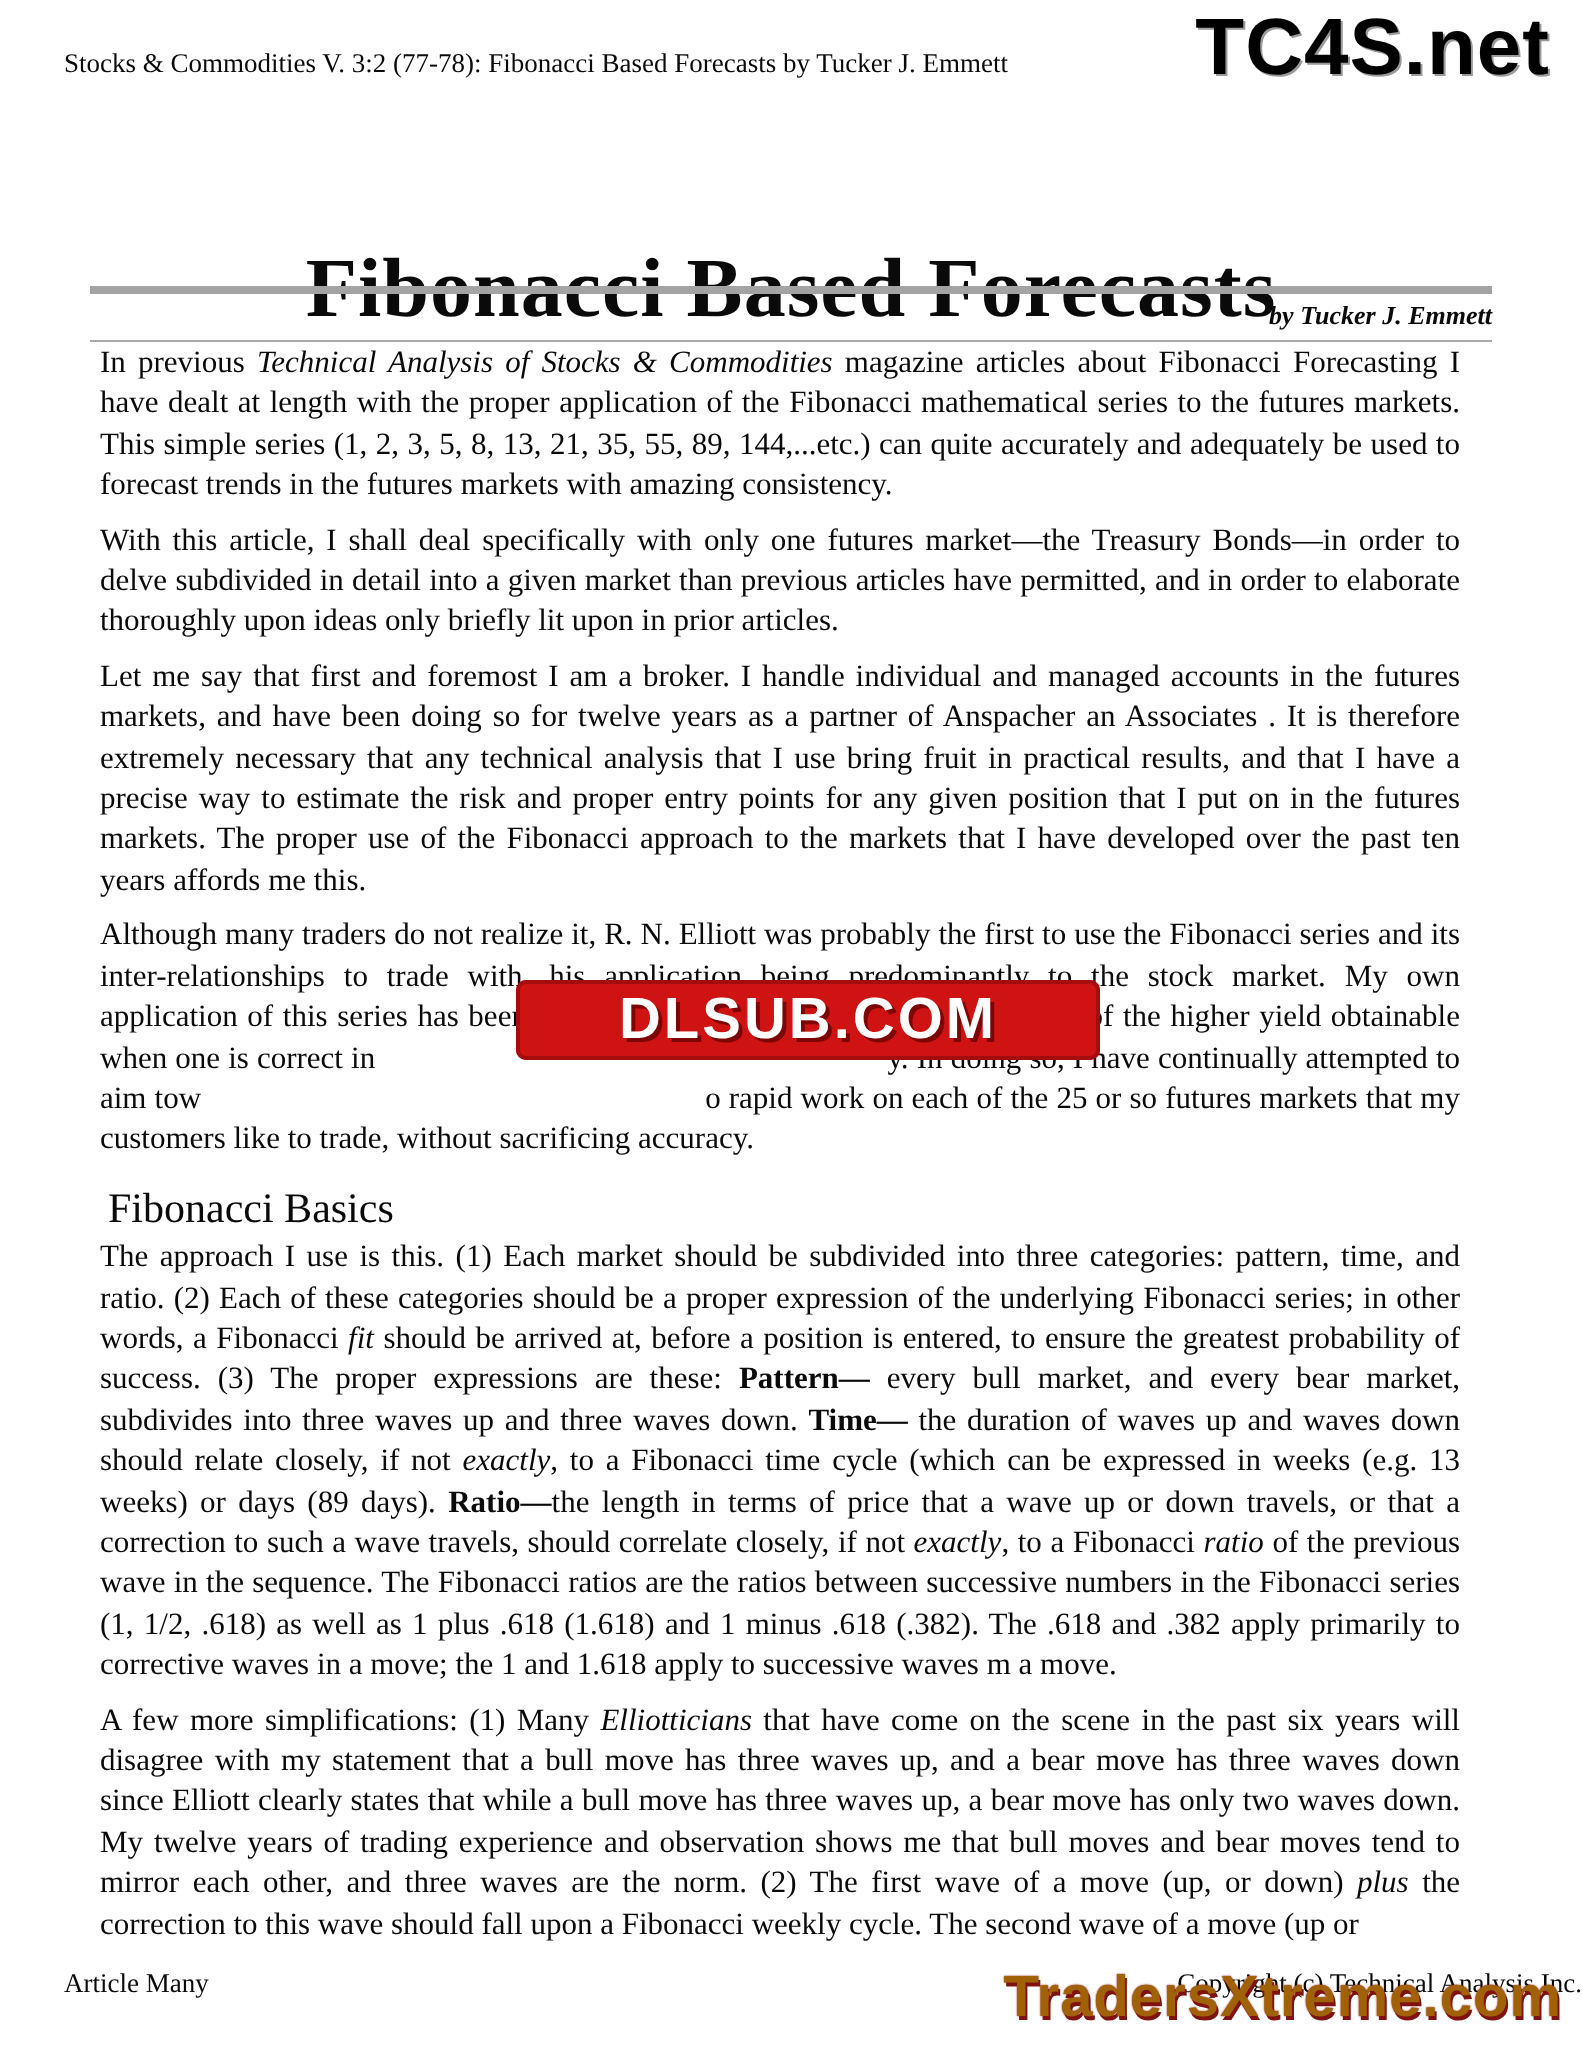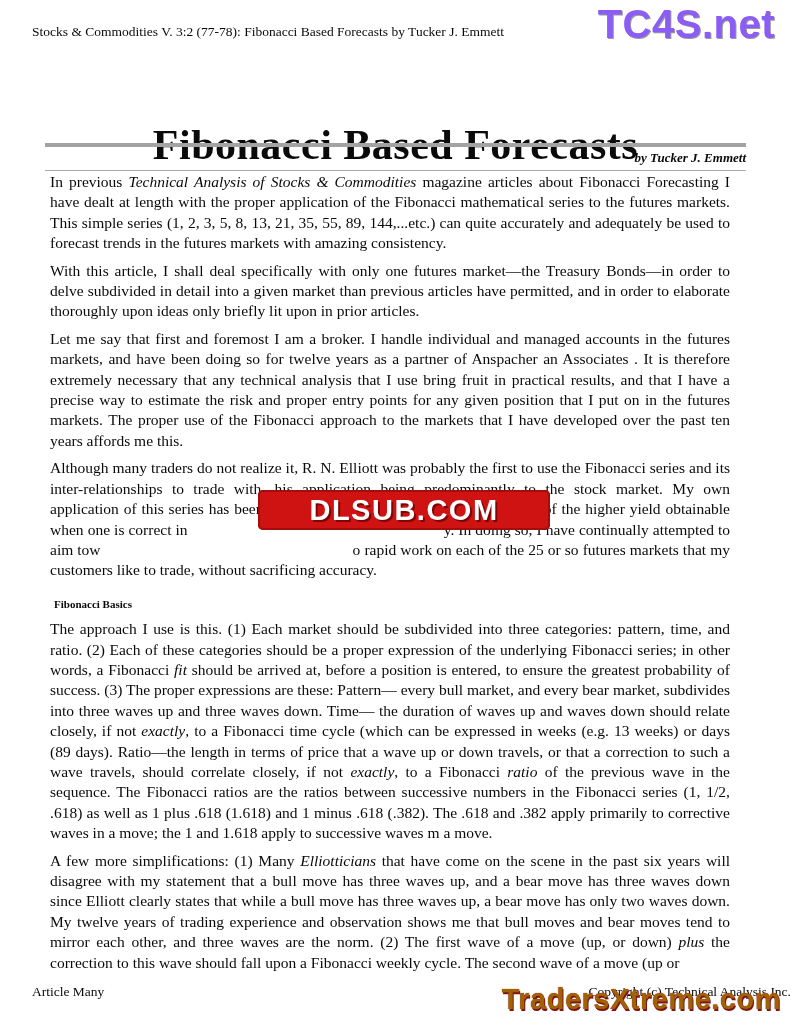--- a/index.html
+++ b/index.html
@@ -22,21 +22,21 @@
     text-align: right;
   }
 
   .logo-tc4s {
     position: absolute;
     right: 16px;
     top: 2px;
     font-family: "Liberation Sans", sans-serif;
     font-weight: 800;
     font-size: 40px;
-    color: #8b5cf6;
+    color: #000000;
     letter-spacing: 0.5px;
     text-shadow: 1px 1px 0 #9b9b9b;
   }
 
   .article-title {
     position: absolute;
     top: 93px;
     left: 0;
     width: 100%;
     text-align: center;
@@ -66,26 +66,26 @@
     top: 172px;
     left: 50px;
     width: 696px;
     font-size: 15.5px;
     line-height: 20.4px;
     text-align: justify;
   }
   .body-paragraph { margin: 0 16px 7px 0; }
   .section-heading {
     margin: 13px 0 5px 4px;
-    font-size: 11px;
-    font-weight: bold;
+    font-size: 21px;
+    font-weight: normal;
     line-height: 20.4px;
   }
   .seg-i { font-style: italic; }
-  .seg-b { font-weight: normal; }
+  .seg-b { font-weight: bold; }
   .seg-gap { display: inline-block; width: 252px; height: 12px; }
 
   .watermark {
     position: absolute;
     left: 258px;
     top: 490px;
     width: 292px;
     height: 40px;
     background: #cf1212;
     border-radius: 5px;

